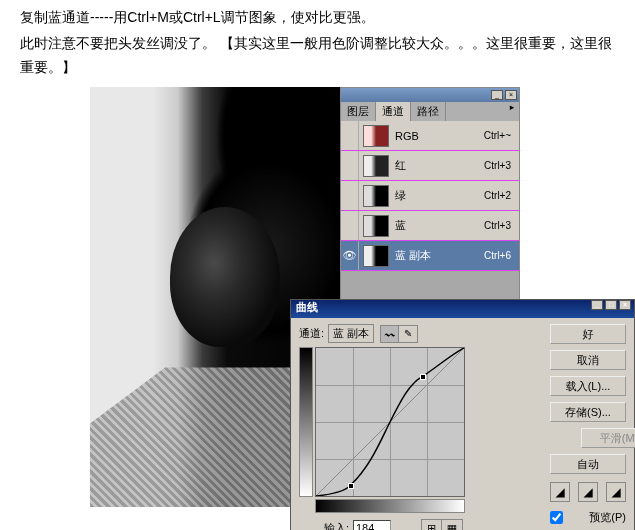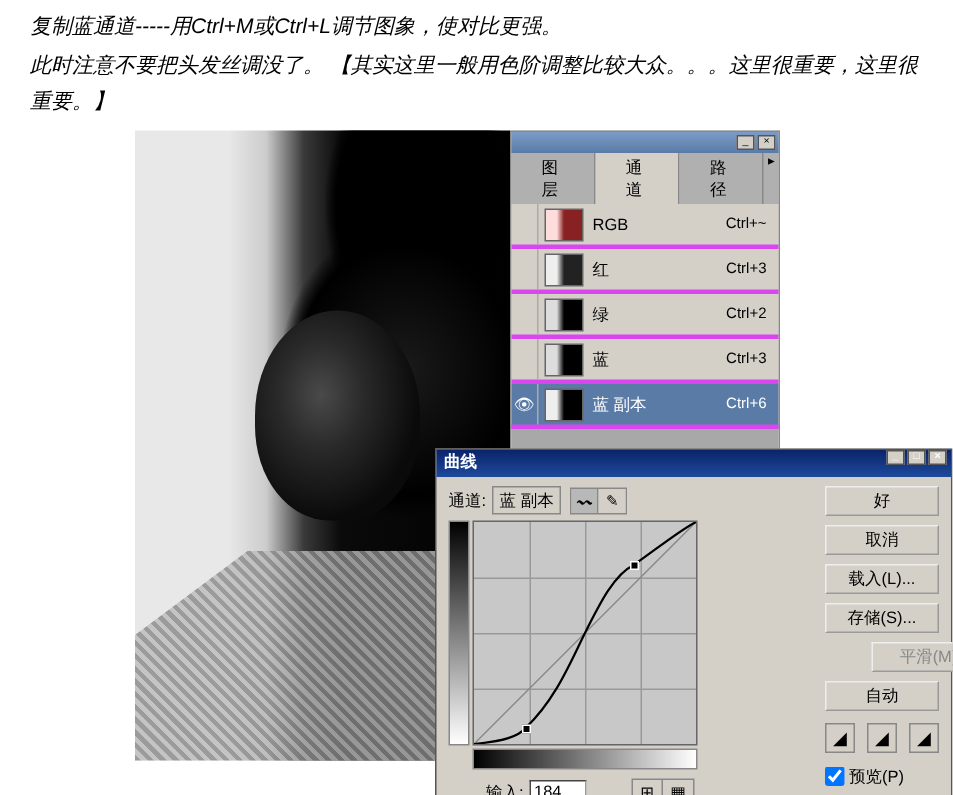--- a/index.html
+++ b/index.html
@@ -1,18 +1,18 @@
 <!DOCTYPE html>
 <html><head>
   <meta charset="utf-8">
   <style>
     * { margin: 0; padding: 0; box-sizing: border-box; }
     body { width: 635px; height: 530px; font-family: "SimSun", Arial, sans-serif; font-size: 14px; background: #fff; }
     
-    .instructions { padding: 6px 20px; line-height: 1.7; font-style: italic; }
+    .instructions { padding: 6px 20px; line-height: 1.7; }
     .instructions p { margin-bottom: 2px; }
     
     .workspace { position: relative; margin-left: 90px; width: 450px; }
     
     .photo-area {
       width: 250px; height: 420px;
       background: linear-gradient(to right, #e8e8e8 0%, #e8e8e8 25%, #ccc 35%, #3a3a3a 45%, #0a0a0a 55%, #000 100%);
       position: relative;
       filter: grayscale(100%);
     }
@@ -40,28 +40,28 @@
     }
     .panel-titlebar {
       height: 14px; background: linear-gradient(#7b9cc6, #5a7ba6);
       display: flex; justify-content: flex-end; align-items: center; padding: 0 2px;
     }
     .titlebar-btn {
       width: 12px; height: 10px; background: #d4d0c8; border: 1px solid #555;
       margin-left: 2px; font-size: 7px; text-align: center; line-height: 8px;
     }
     .panel-tabs { display: flex; background: #b0b0b0; font-size: 11px; }
-    .panel-tab { padding: 2px 20px; background: #b0b0b0; border-right: 1px solid #888; }
+    .panel-tab { padding: 2px 6px; background: #b0b0b0; border-right: 1px solid #888; }
     .panel-tab.active { background: #d4d0c8; }
     .panel-menu { margin-left: auto; width: 14px; text-align: center; font-size: 9px; }
     
     .channel-list { background: #d4d0c8; }
     .channel-row {
       display: flex; align-items: center; height: 30px;
-      border-bottom: 3px solid #d946ef; font-size: 11px;
+      border-bottom: 1px solid #d946ef; font-size: 11px;
     }
     .channel-row.selected { background: #5a7ba6; color: #fff; }
     .channel-eye { width: 18px; text-align: center; font-size: 11px; border-right: 1px solid #aaa; height: 100%; display: flex; align-items: center; justify-content: center; }
     .channel-thumb {
       width: 26px; height: 22px; margin: 0 4px;
       background: linear-gradient(to right, #ddd 30%, #111 50%);
       border: 1px solid #666;
     }
     .channel-thumb.rgb { background: linear-gradient(to right, #fdd 30%, #822 50%); }
     .channel-thumb.red { background: linear-gradient(to right, #eee 30%, #222 50%); }
@@ -127,21 +127,21 @@
     
     .curves-right { width: 76px; margin-left: 8px; }
     .dlg-btn {
       width: 100%; height: 20px; margin-bottom: 6px;
       background: #d4d0c8; border: 1px outset #eee;
       font-size: 11px; text-align: center; line-height: 18px;
     }
     .dlg-btn.disabled { color: #888; margin-left: 31px; }
     .eyedroppers { display: flex; justify-content: space-between; margin: 8px 0; }
     .eyedropper { width: 20px; height: 20px; border: 1px solid #888; display: flex; align-items: center; justify-content: center; font-size: 12px; background: #d4d0c8; }
-    .preview-check { display: flex; align-items: center; font-size: 11px; }
+    .preview-check { display: flex; align-items: center; font-size: 11px; justify-content: space-between; }
     .preview-check input { margin-right: 3px; }
     
     .tool-toggles { display: inline-flex; margin-left: 6px; border: 1px solid #888; vertical-align: top; }
     .tool-toggle { width: 18px; height: 16px; background: #d4d0c8; display: flex; align-items: center; justify-content: center; font-size: 10px; }
     .tool-toggle:first-child { border-right: 1px solid #888; background: #b8b8b8; }
   </style>
 </head>
 <body>
 
 <div class="instructions">

